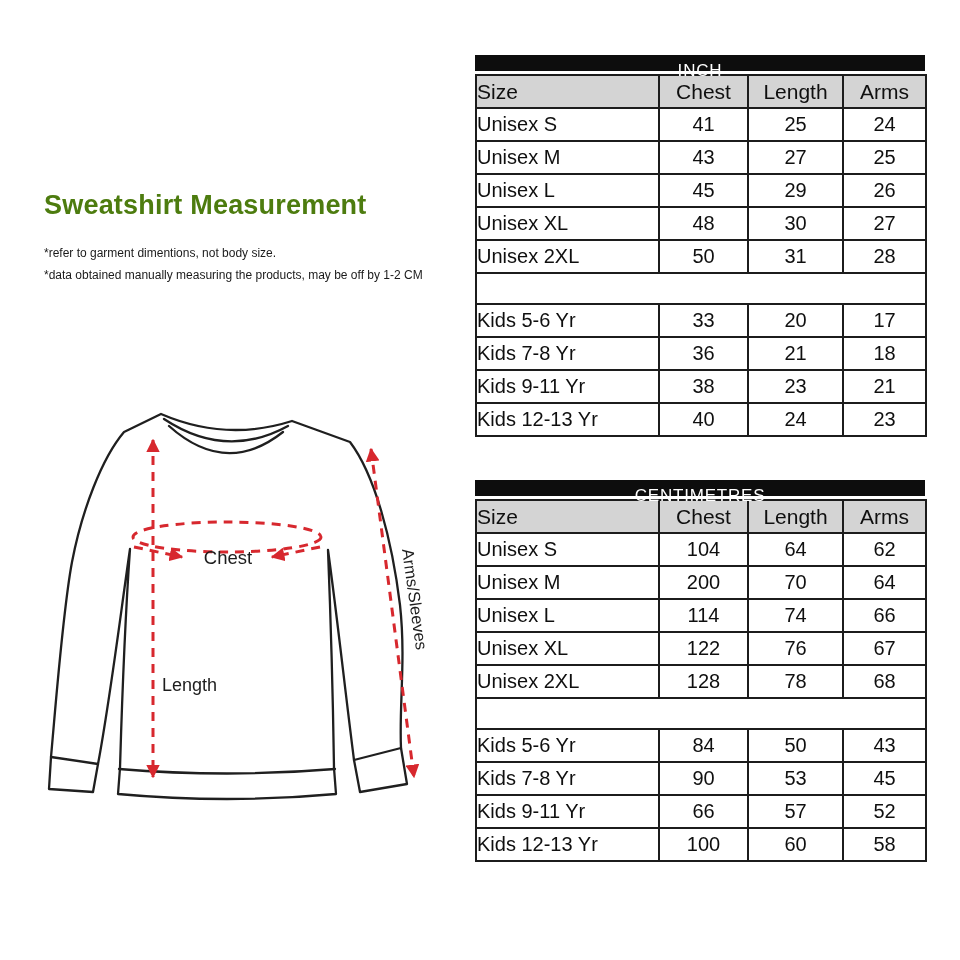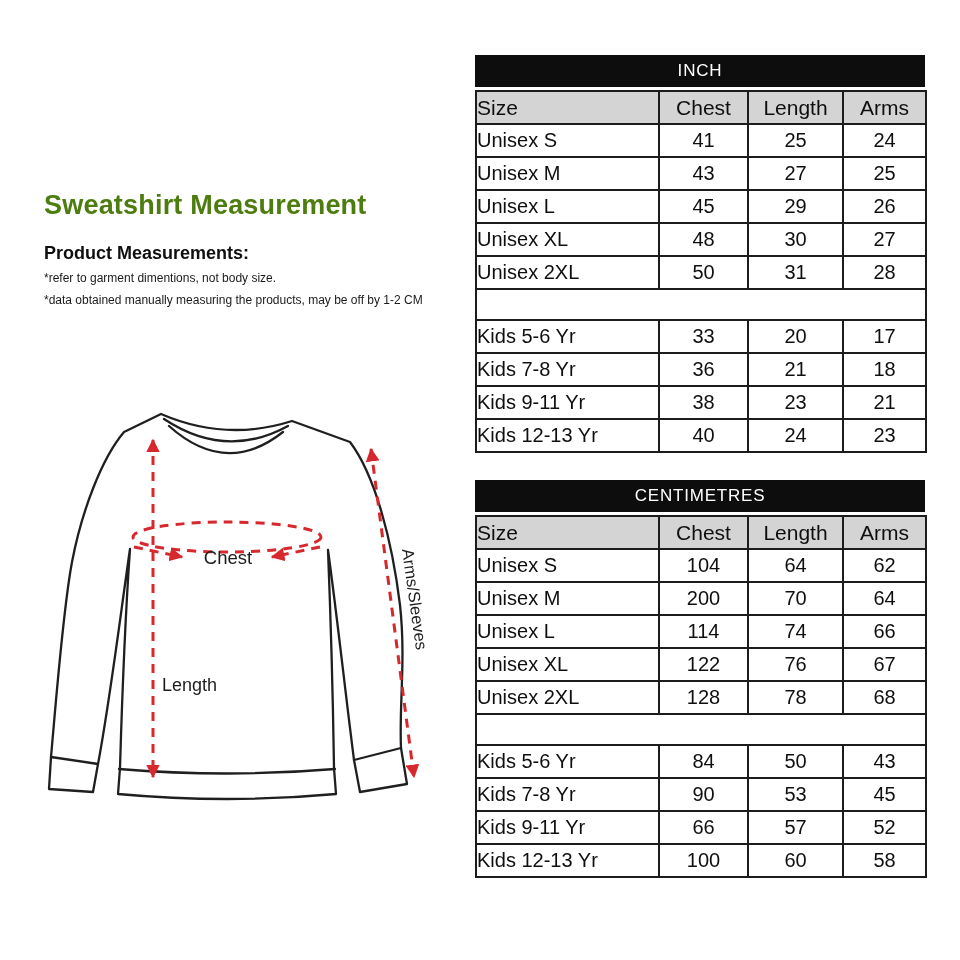--- a/index.html
+++ b/index.html
@@ -17,21 +17,21 @@
   .meas-block { left:44px; top:243px; width:402px; }
   .meas-sub { font-size:18px; font-weight:700; margin-bottom:4px; color:#0f0f0f; }
   .meas-notes { font-size:12px; line-height:21.5px; color:#1a1a1a; }
   .meas-notes div { margin:0; }
 
   .tblock { position:absolute; left:475px; width:450px; }
   .tblock.inch { top:55px; }
   .tblock.cm   { top:480px; }
   .tbar {
     background:var(--bar); color:#fff; text-align:center;
-    font-size:17px; height:32px; line-height:32px; letter-spacing:0.8px; margin-bottom:3px;
+    font-size:17px; height:16px; line-height:32px; letter-spacing:0.8px; margin-bottom:3px;
   }
   table.meas { border-collapse:collapse; width:450px; table-layout:fixed; }
   table.meas col.c0 { width:183px; }
   table.meas col.c1 { width:89px; }
   table.meas col.c2 { width:95px; }
   table.meas col.c3 { width:83px; }
   table.meas th, table.meas td {
     border:2px solid var(--border); height:31px; padding:0;
     font-size:20px; text-align:center; white-space:nowrap; overflow:hidden;
     font-weight:400; color:#0f0f0f; background:#fff;
@@ -46,21 +46,20 @@
   .outline.fill { fill:#ffffff; }
   .red-dash { fill:none; stroke:var(--red); stroke-width:3; stroke-dasharray:9 7; stroke-linecap:butt; }
   .diag-label { fill:#1d1d1d; font-family:"Liberation Sans", sans-serif; }
 </style>
 </head>
 <body style="--bar: #0d0d0d; --hdr: #d4d4d4; --border: #1c1c1c; --red: #d7282e; --ink: #1f1f1f;">
 
 <div class="abs page-title">Sweatshirt Measurement</div>
 
 <div class="abs meas-block">
-  <div class="meas-sub">Product Measurements:</div>
   <div class="meas-notes">
     <div>*refer to garment dimentions, not body size.</div>
     <div>*data obtained manually measuring the products, may be off by 1-2 CM</div>
   </div>
 </div>
 
 <div class="abs diagram">
   <svg width="410" height="430" viewBox="0 0 410 430">
     <defs>
       <marker id="arrw" viewBox="0 0 10 10" refX="9" refY="5" markerWidth="4.6" markerHeight="4.6" orient="auto-start-reverse">

